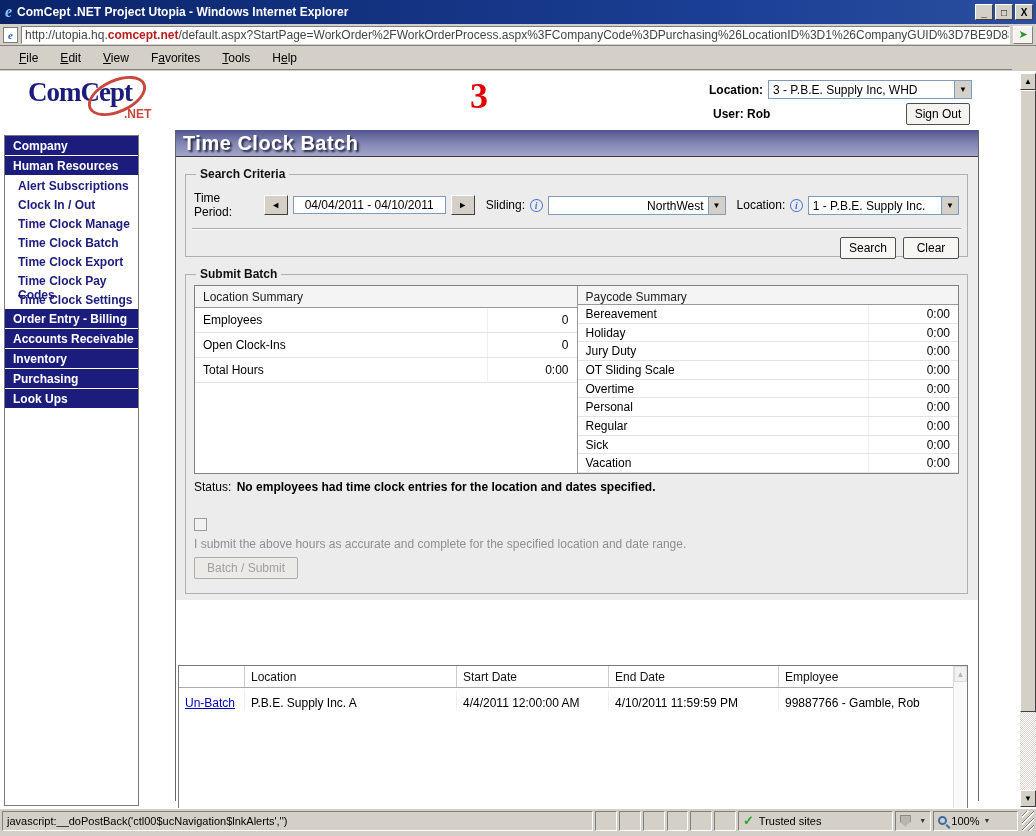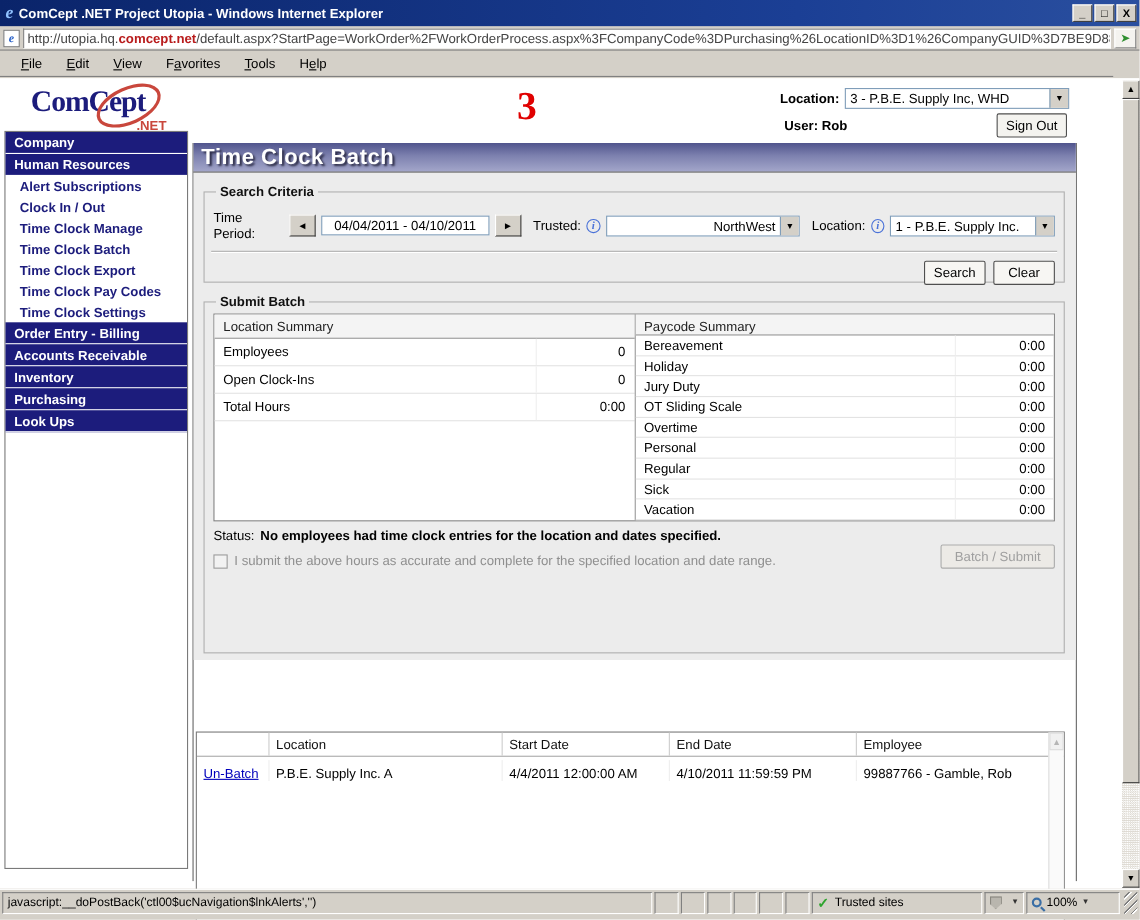--- a/index.html
+++ b/index.html
@@ -66,21 +66,21 @@
   .vscroll { position:absolute; right:0; top:2px; width:16px; height:734px;
     background:repeating-conic-gradient(#fff 0 25%, #dcd8d0 0 50%) 0 0/2px 2px; }
   .sbtn { position:absolute; left:0; width:16px; height:17px; background:#d4d0c8;
     border:1px solid; border-color:#fff #404040 #404040 #fff;
     display:flex; align-items:center; justify-content:center; font-size:8px; color:#000; }
   .sbtn.up { top:0; } .sbtn.down { bottom:0; }
   .sthumb { position:absolute; left:0; top:17px; width:16px; height:622px; background:#d4d0c8;
     border:1px solid; border-color:#fff #404040 #404040 #fff; }
 
   
-  .sidebar { position:absolute; left:4px; top:48px; width:167px; height:671px;
+  .sidebar { position:absolute; left:4px; top:64px; width:135px; height:671px;
     background:#fff; border:1px solid #7a7a7a; }
   .nav-cat { height:20px; background:#1c1c7c; color:#fff; font-weight:bold; font-size:12px;
     padding:3px 0 0 8px; border-bottom:1px solid #fff; }
   .nav-link { height:19px; color:#1c1c7c; font-weight:bold; font-size:12px; padding:3px 0 0 13px; }
 
   
   .main { position:absolute; left:175px; top:59px; width:804px; height:671px;
     border-left:1px solid #666; border-right:1px solid #666; background:#fff; }
   .banner { height:27px; background:linear-gradient(180deg,#50548d 0%,#7d81af 45%,#a3a6ca 100%);
     border-bottom:1px solid #3a3a3a; color:#fff; font-size:20px; font-weight:bold;
@@ -113,21 +113,21 @@
   .sum-header { height:22px; background:#f4f4f4; border-bottom:1px solid #999;
     font-size:12px; color:#222; padding:4px 0 0 8px; }
   .sum-row { height:25px; display:flex; align-items:center; font-size:12px;
     border-bottom:1px solid #e3e3e3; }
   .sum-row .lbl { flex:1; padding-left:8px; }
   .sum-row .val { width:90px; text-align:right; padding-right:8px; border-left:1px solid #efefef; height:100%; display:flex; align-items:center; justify-content:flex-end; }
   .sum-filler { flex:1; }
 
   .status-line { margin-top:6px; font-size:12px; }
   .status-line b { margin-left:2px; }
-  .certify-row { margin-top:1px; display:flex; align-items:flex-end; gap:6px; }
+  .certify-row { margin-top:24px; display:flex; align-items:flex-start; gap:6px;flex-direction:column; }
   .checkbox { width:13px; height:13px; background:#f2f2f2; border:1px solid #9a9a9a; }
   .certify-text { flex:1; color:#8f8f8f; font-size:12px; }
   .btn.disabled { color:#9f9f9f; border-color:#ababab; background:#eceae6; min-width:104px; }
 
   
   .batch-table { position:absolute; left:2px; top:535px; width:790px; height:193px;
     background:#fff; border:1px solid #7a7a7a; }
   .bt-header { display:flex; height:22px; border-bottom:1px solid #aaa; }
   .bt-header .cell { font-size:12px; color:#111; padding:4px 0 0 6px; border-right:1px solid #ccc; }
   .bt-row { display:flex; height:24px;align-items:center; }
@@ -233,21 +233,21 @@
 
       <div class="gray-area">
 
         <fieldset class="search-fs">
           <legend>Search Criteria</legend>
           <div class="search-row">
             <span>Time Period:</span>
             <span class="arrow-btn">◄</span>
             <input class="date-input" value="04/04/2011 - 04/10/2011" style="">
             <span class="arrow-btn">►</span>
-            <span style="margin-left:6px;">Trusted:</span>
+            <span style="margin-left:6px;">Sliding:</span>
             <span class="info-icon">i</span>
             <div class="fake-select" style="width:186px;">
               <span class="fs-text center">NorthWest</span>
               <span class="fs-btn">▼</span>
             </div>
             <span style="margin-left:6px;">Location:</span>
             <span class="info-icon">i</span>
             <div class="fake-select" style="width:158px;">
               <span class="fs-text">1 - P.B.E. Supply Inc.</span>
               <span class="fs-btn">▼</span>

